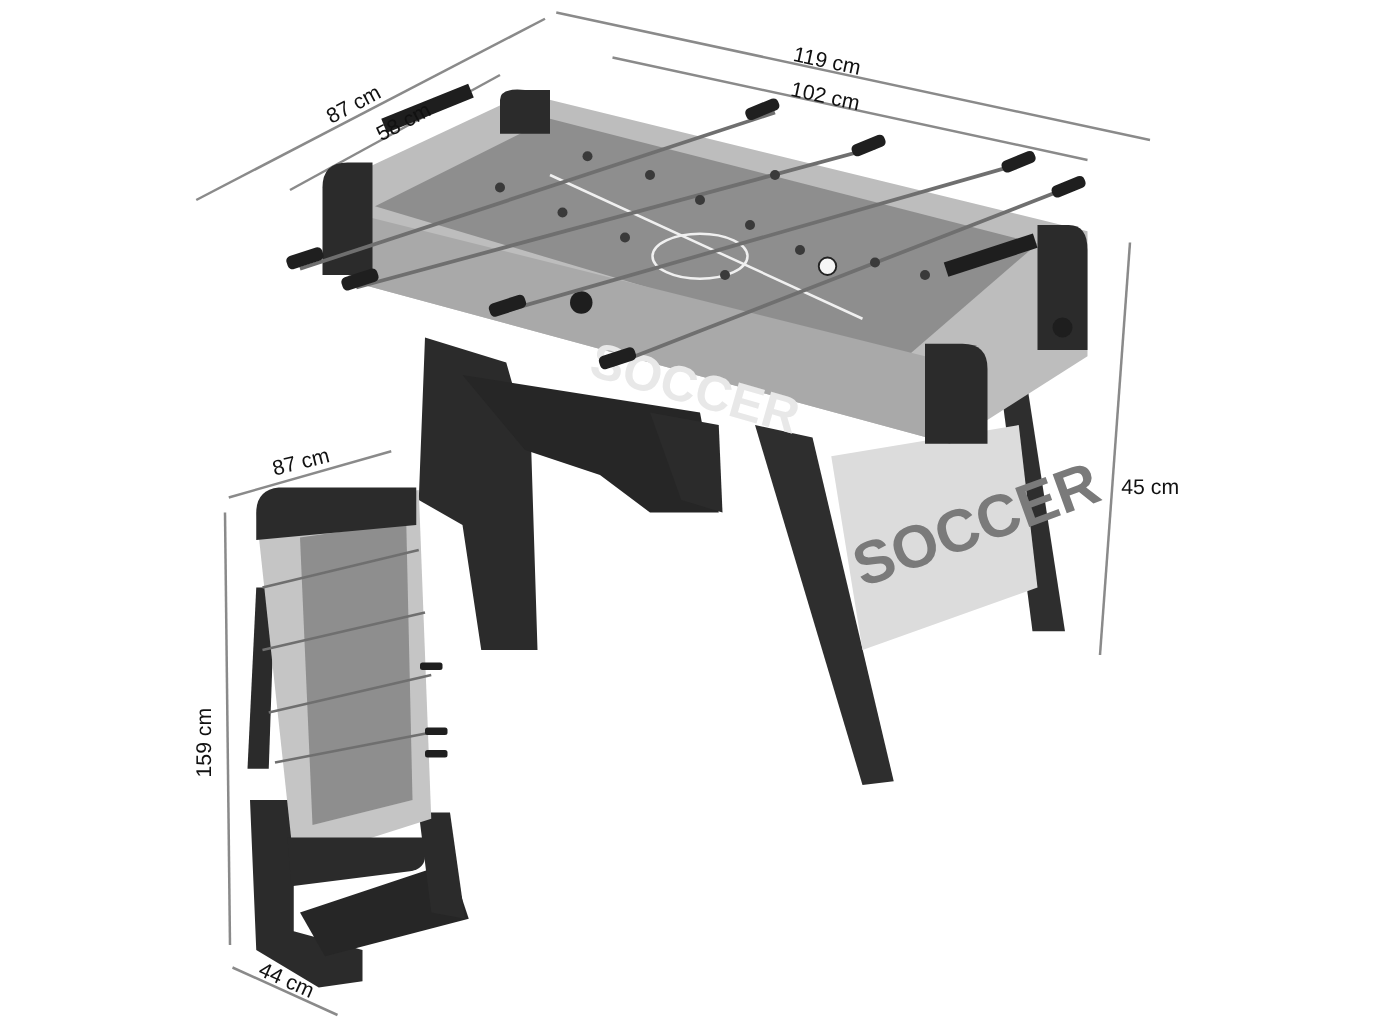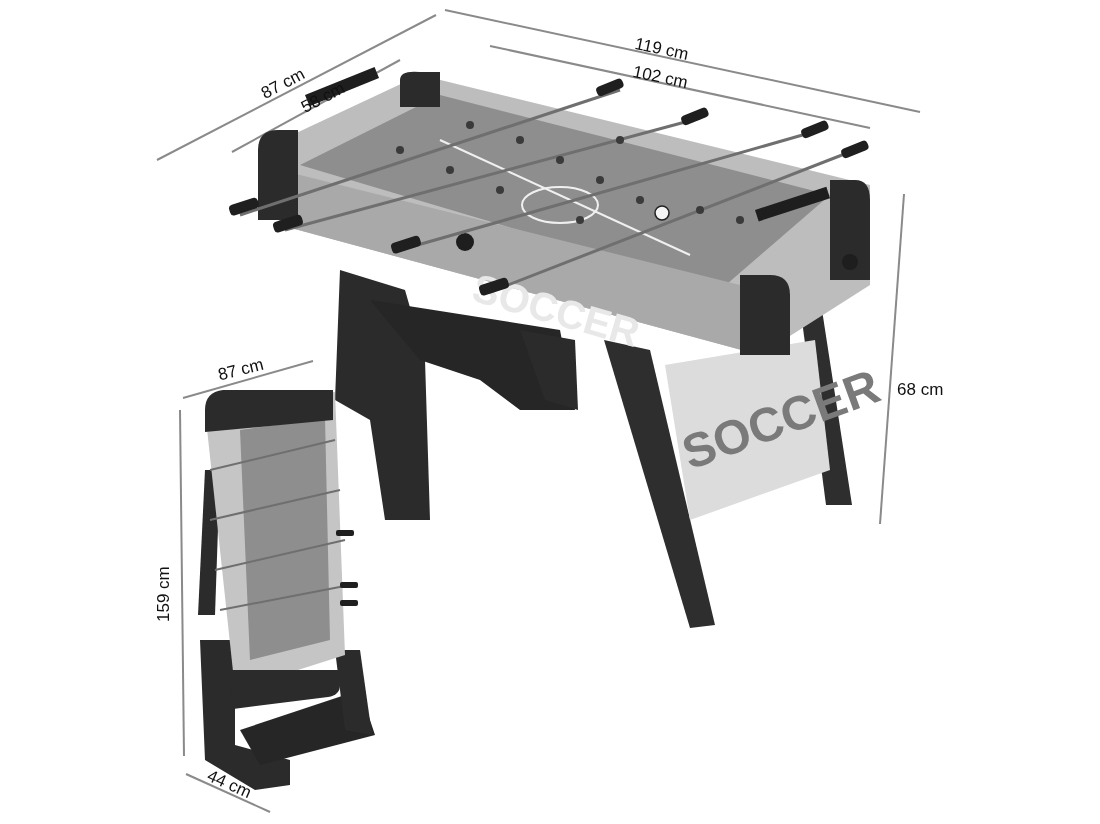--- a/index.html
+++ b/index.html
@@ -111,16 +111,16 @@
       <rect x="340" y="582" width="18" height="6" rx="2"></rect>
       <rect x="340" y="600" width="18" height="6" rx="2"></rect>
     </g>
   </g>
 </svg>
 
 <div class="dim-label" style="left:258px;top:86px;transform:rotate(-28deg);">87 cm</div>
 <div class="dim-label" style="left:298px;top:100px;transform:rotate(-28deg);">58 cm</div>
 <div class="dim-label" style="left:637px;top:34px;transform:rotate(12deg);">119 cm</div>
 <div class="dim-label" style="left:635px;top:62px;transform:rotate(12deg);">102 cm</div>
-<div class="dim-label" style="left:897px;top:380px;">68 cm</div>
+<div class="dim-label" style="left:897px;top:380px;">45 cm</div>
 <div class="dim-label" style="left:216px;top:366px;transform:rotate(-14deg);">87 cm</div>
 <div class="dim-label" style="left:154px;top:622px;transform:rotate(-90deg);">159 cm</div>
 <div class="dim-label" style="left:212px;top:766px;transform:rotate(24deg);">44 cm</div>
 
 </body></html>

